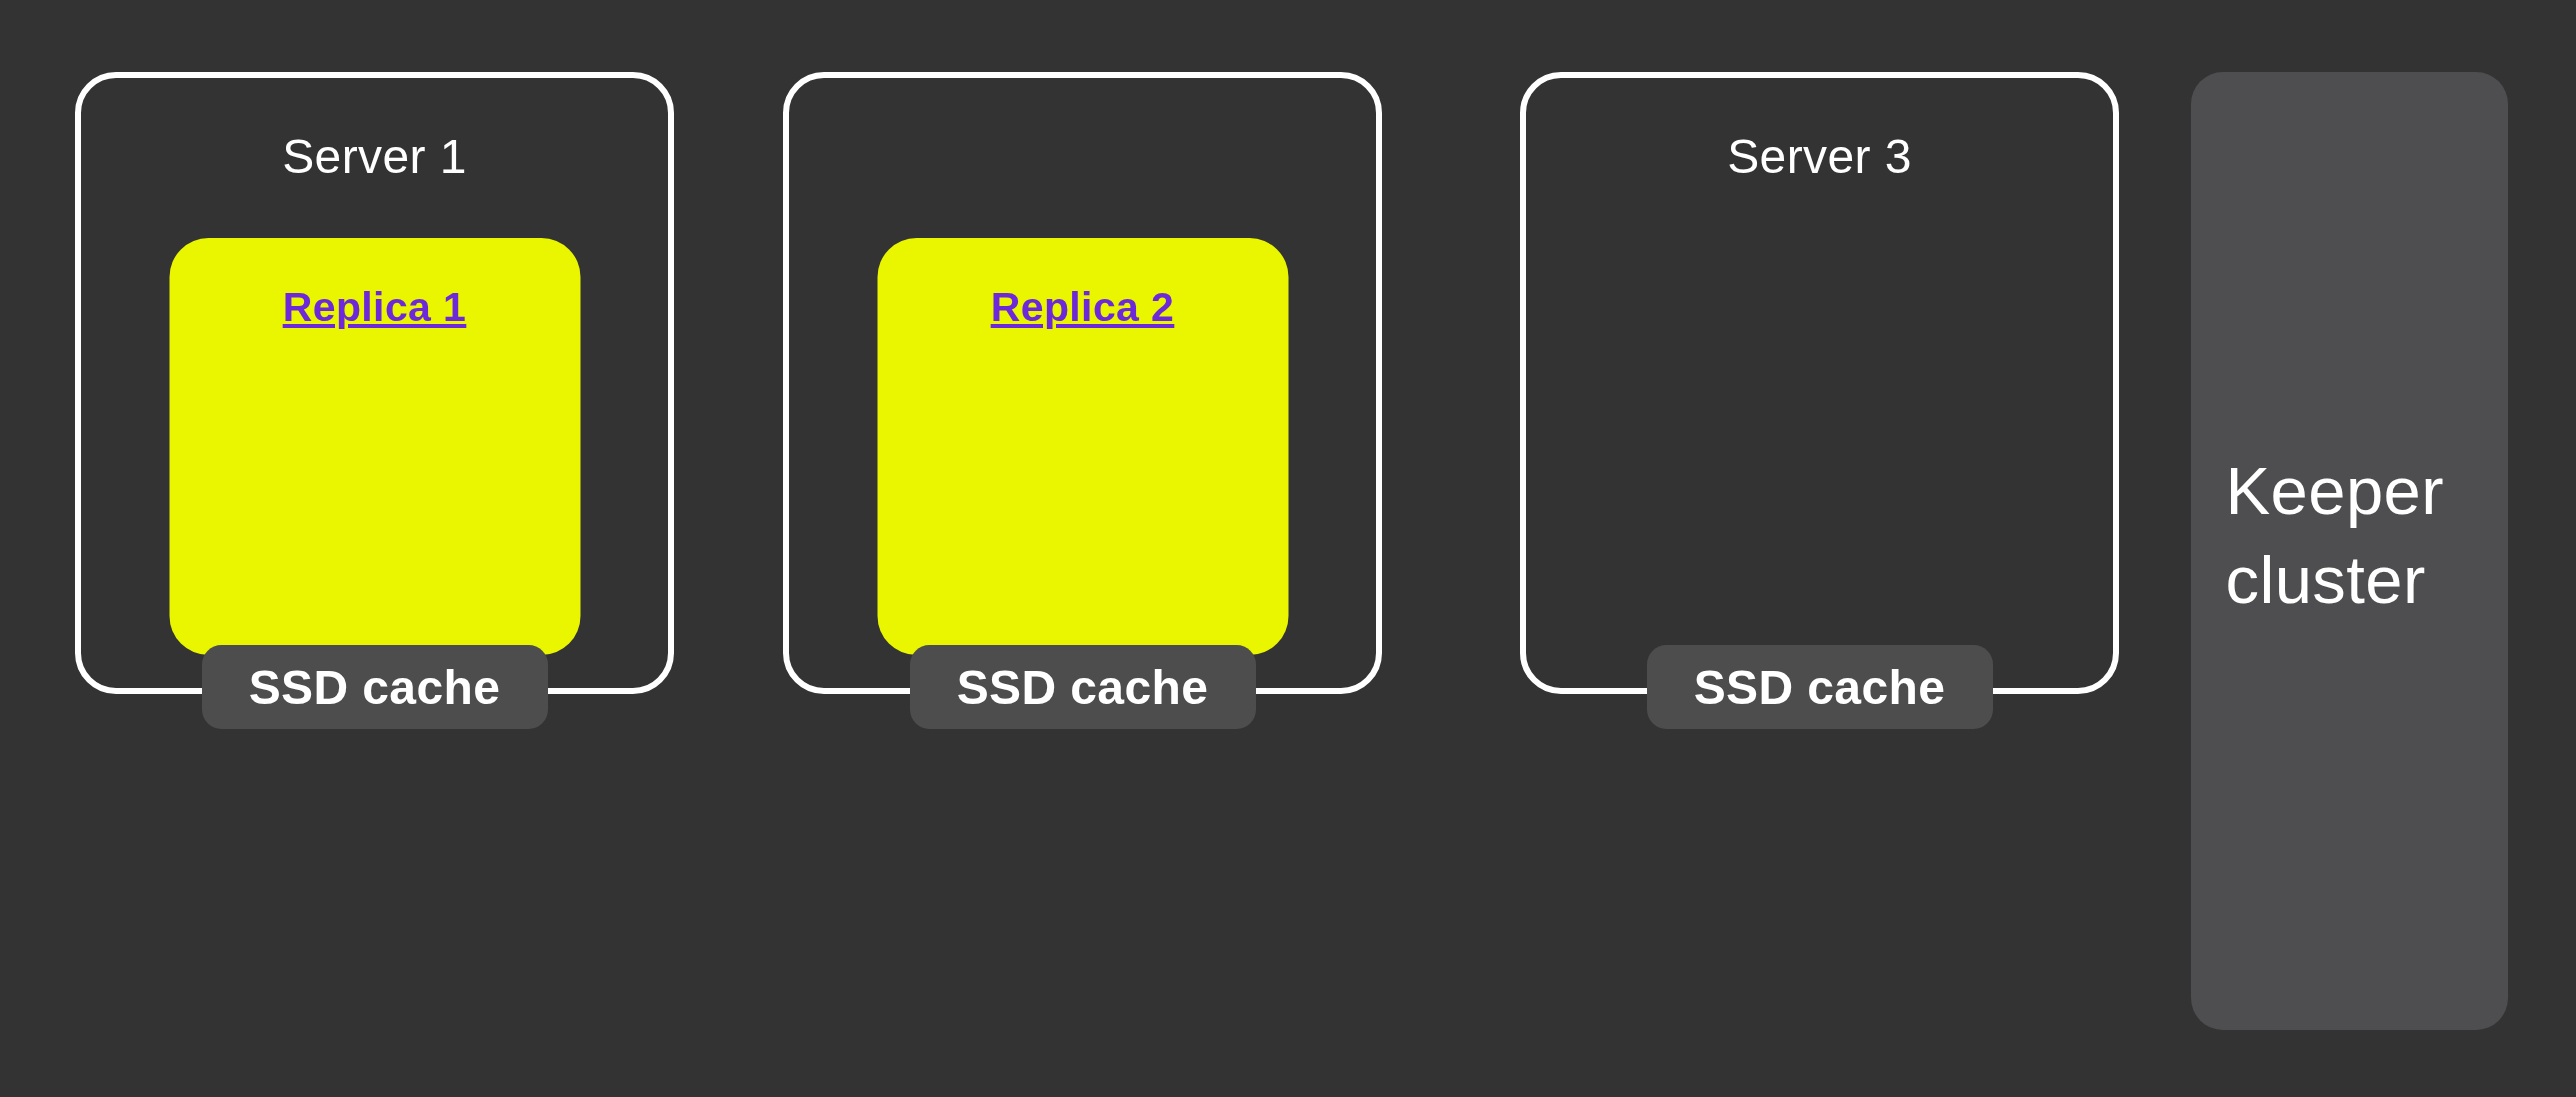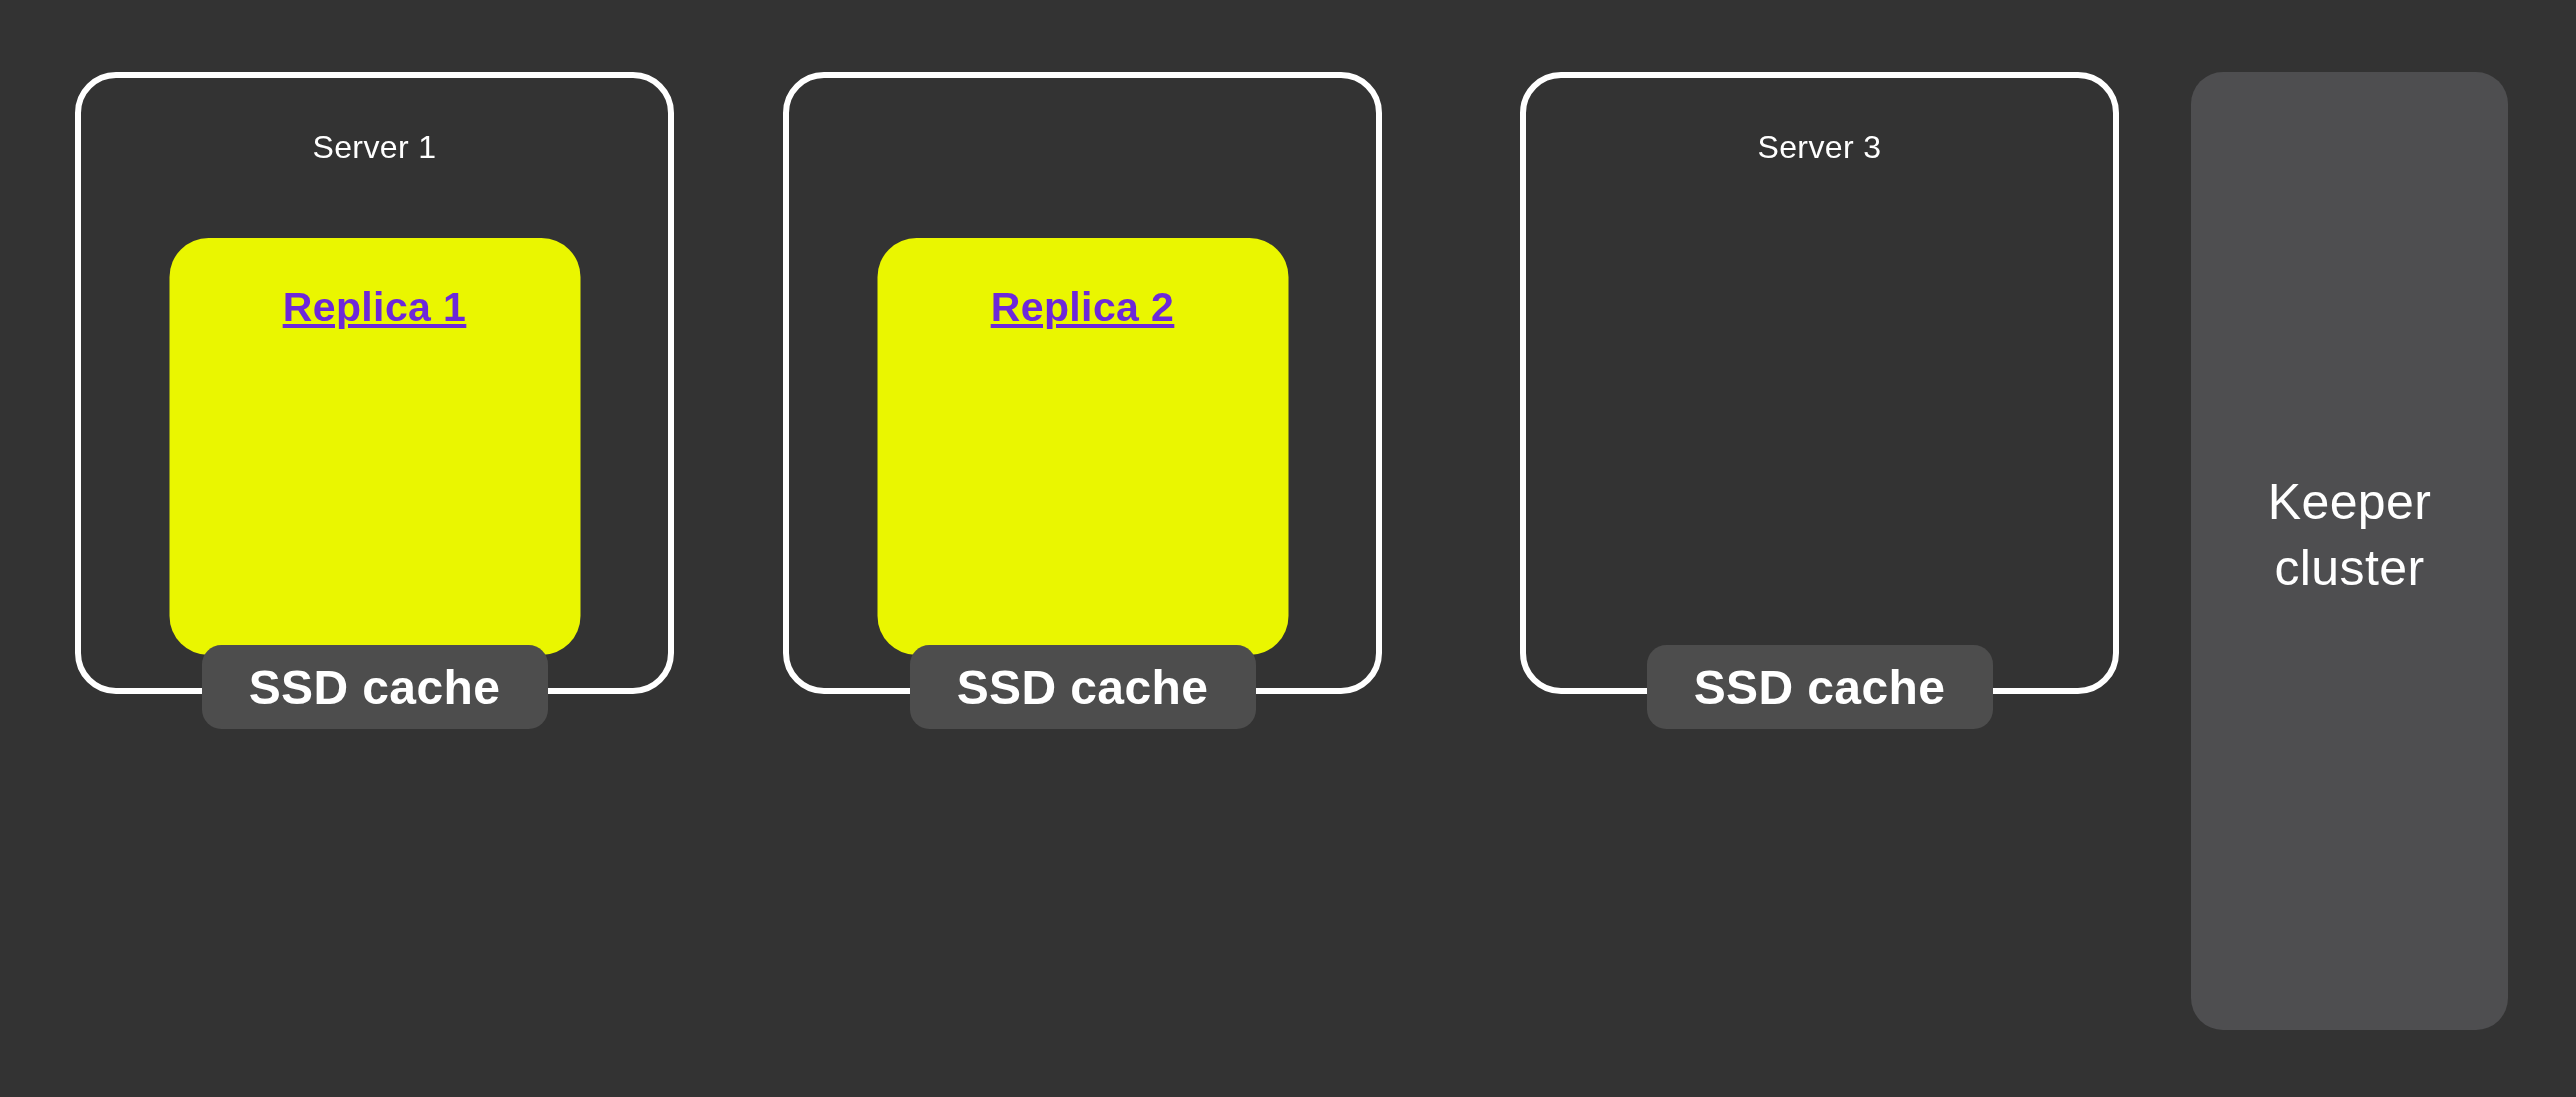--- a/index.html
+++ b/index.html
@@ -30,21 +30,21 @@
   .server--2 { left: 783px; }
   .server--3 { left: 1490px; margin-left: 30px; }
 
   .server__title {
     position: absolute;
     top: 51px;
     left: 0;
     right: 0;
     text-align: center;
     color: #ffffff;
-    font-size: 32px;
+    font-size: 48px;
     font-weight: 500;
     line-height: 1.15;
     letter-spacing: 0.4px;
   }
 
   
   .replica {
     position: absolute;
     top: 160px;
     left: 50%;
@@ -92,23 +92,23 @@
     width: 317px;
     height: 958px;
     background: #4E4E50;
     border-radius: 32px;
     display: flex;
     align-items: center;
     justify-content: center;
   }
   .keeper__label {
     width: 248px;
-    text-align: center;
+    text-align: left;
     color: #ffffff;
-    font-size: 50px;
+    font-size: 67px;
     font-weight: 500;
     line-height: 1.33;
     margin-top: -32px;
     letter-spacing: 0.4px;
   }
 
   
   .object-storage {
     position: absolute;
     left: 73px;

